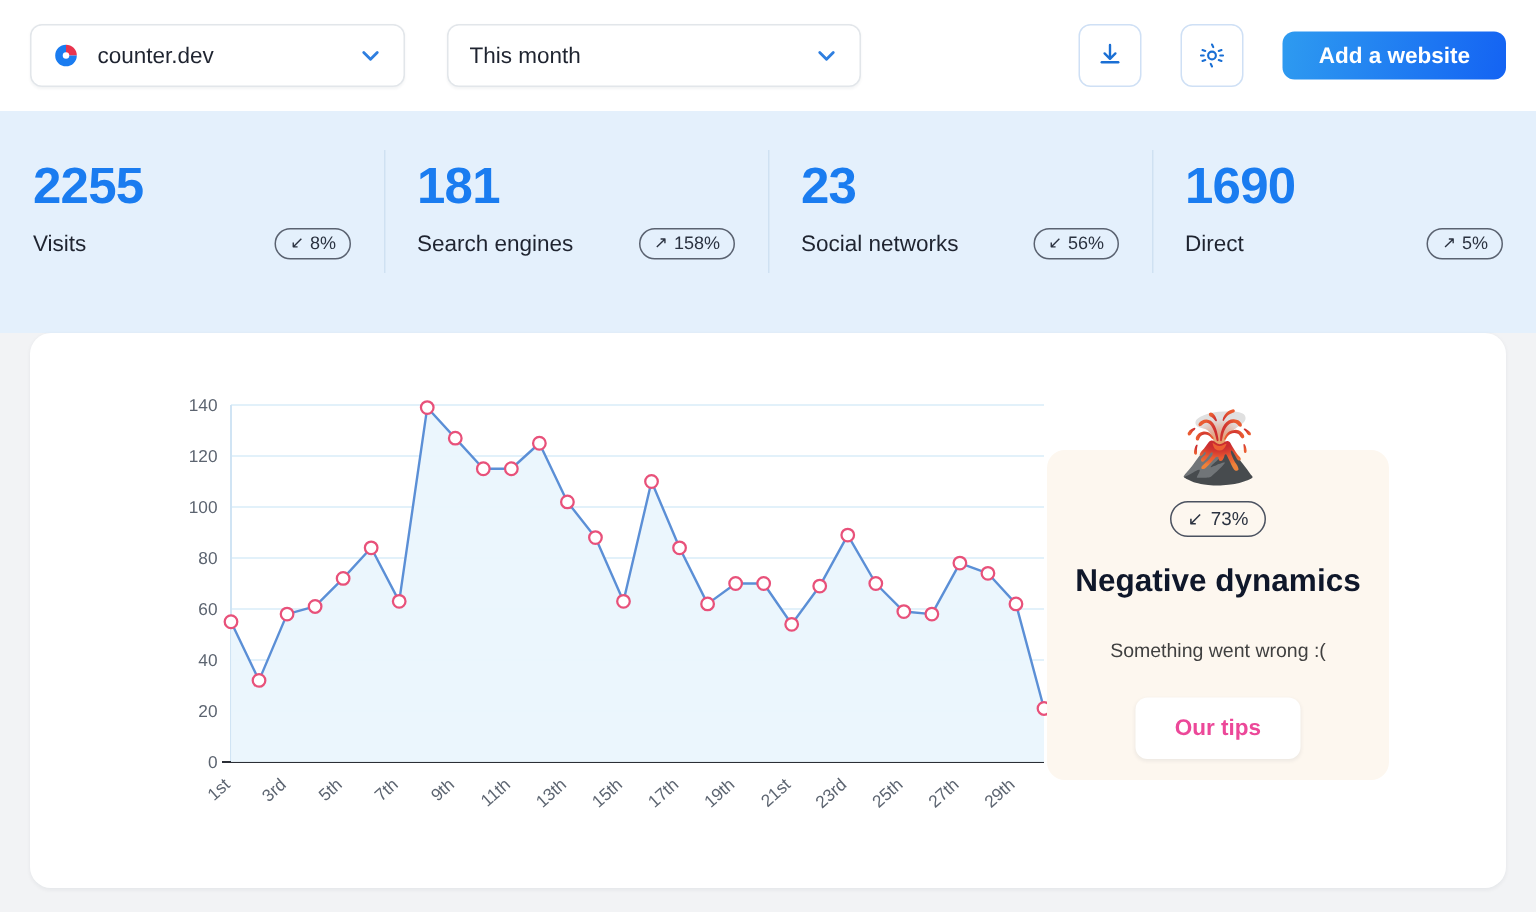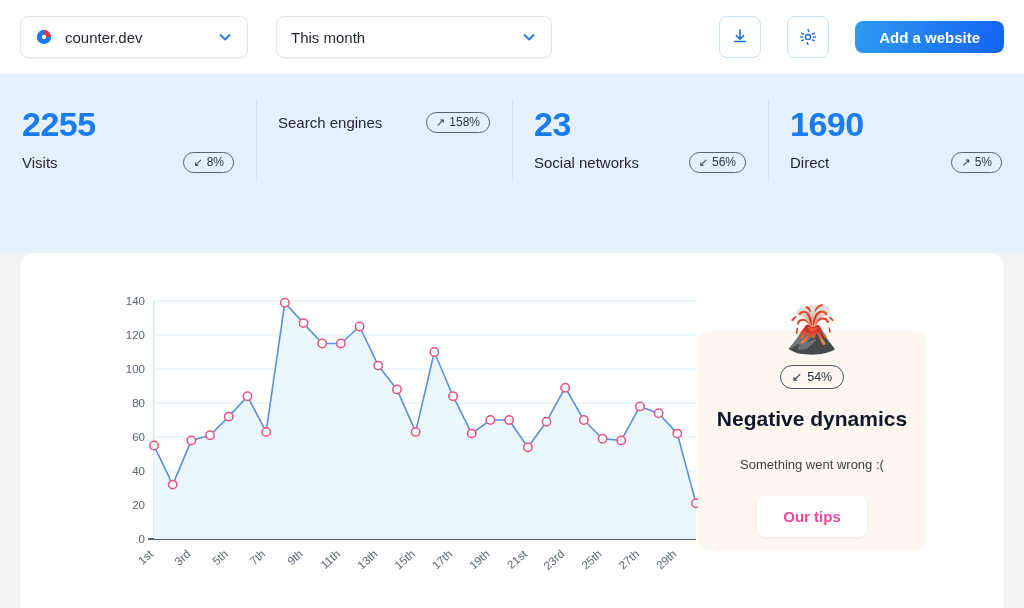--- a/index.html
+++ b/index.html
@@ -23,21 +23,21 @@
     height: 42px;
     background: #fff;
     border: 1px solid #e2e6ea;
     border-radius: 8px;
     display: flex;
     align-items: center;
     padding: 0 14px;
     box-shadow: 0 1px 2px rgba(16,30,54,.05);
     cursor: pointer;
   }
-  .select.site { width: 228px; }
+  .select.site { width: 250px; }
   .select.period { width: 276px; margin-left: 16px; }
   .select .label {
     font-size: 15px;
     color: #1f2430;
     flex: 1;
     white-space: nowrap;
     overflow: hidden;
   }
   .site-logo {
     width: 18px; height: 18px;
@@ -65,21 +65,21 @@
     font-size: 15px;
     font-weight: bold;
     font-family: "Liberation Sans", sans-serif;
     cursor: pointer;
     margin-left: 14px;
     white-space: nowrap;
   }
 
   
   .stats {
-    height: 179px;
+    height: 148px;
     background: #e4f0fc;
     display: flex;
     align-items: flex-start;
     padding: 30px 0 0 0;
     position: relative;
   }
   .stat {
     flex: 1;
     padding: 0 22px 0 22px;
     position: relative;
@@ -246,20 +246,21 @@
     <div class="bottom-row">
       <span class="name">Visits</span>
       <span class="badge">
         <span class="arr">↙</span>
         <span>8%</span>
       </span>
     </div>
   </div>
 
   <div class="stat">
+    <div class="value">181</div>
     <div class="bottom-row">
       <span class="name">Search engines</span>
       <span class="badge">
         <span class="arr">↗</span>
         <span>158%</span>
       </span>
     </div>
   </div>
 
   <div class="stat">
@@ -354,21 +355,21 @@
           <text x="496.55172413793105" y="264" font-size="11.5" fill="#5c6470" text-anchor="end" transform="rotate(-42 496.55172413793105 264)">25th</text>
           <text x="533.9310344827586" y="264" font-size="11.5" fill="#5c6470" text-anchor="end" transform="rotate(-42 533.9310344827586 264)">27th</text>
           <text x="571.3103448275862" y="264" font-size="11.5" fill="#5c6470" text-anchor="end" transform="rotate(-42 571.3103448275862 264)">29th</text>
         </svg>
     </div>
 
     <div class="side-panel">
       <div class="volcano">🌋</div>
       <div class="side-badge">
         <span>↙</span>
-        <span>54%</span>
+        <span>73%</span>
       </div>
       <div class="side-title">Negative dynamics</div>
       <div class="side-sub">Something went wrong :(</div>
       <button class="tips-btn">Our tips</button>
     </div>
 
   </div>
 </div>
 
 </body></html>

